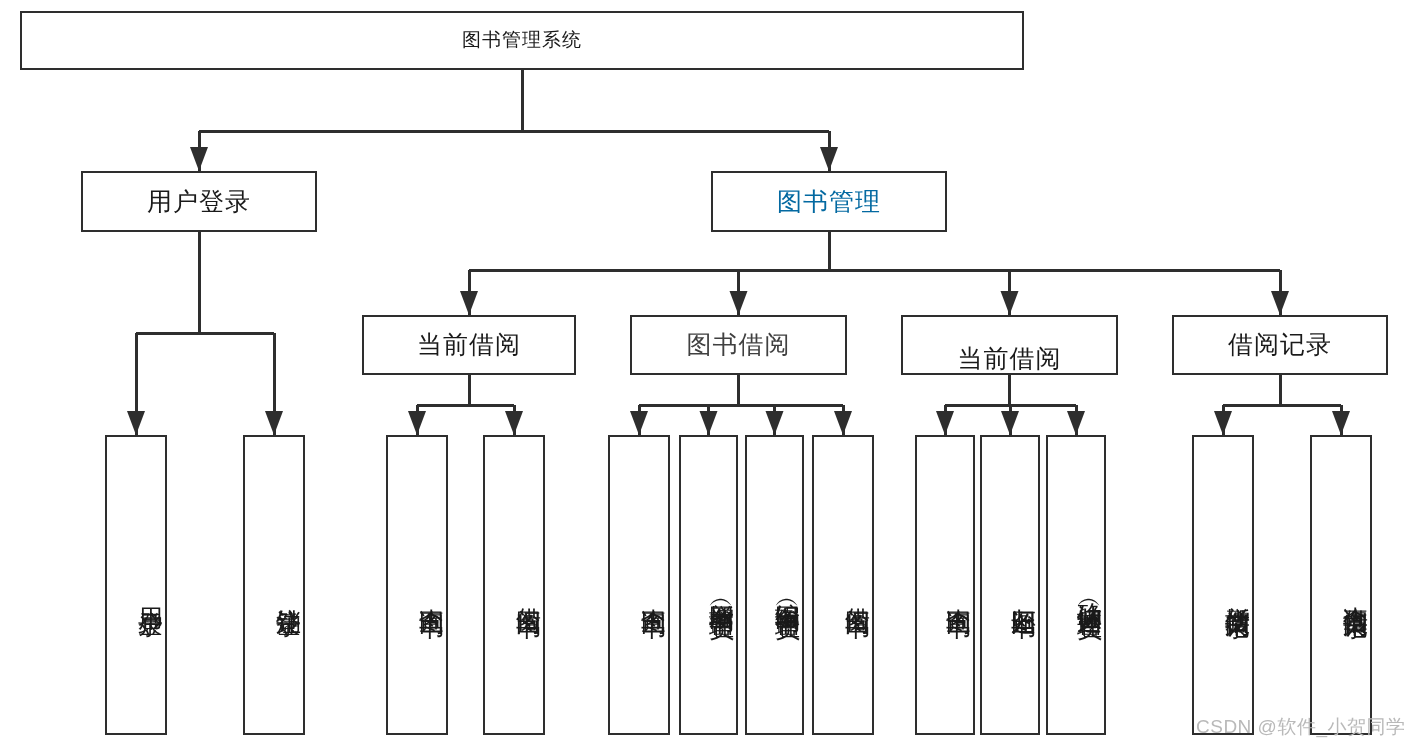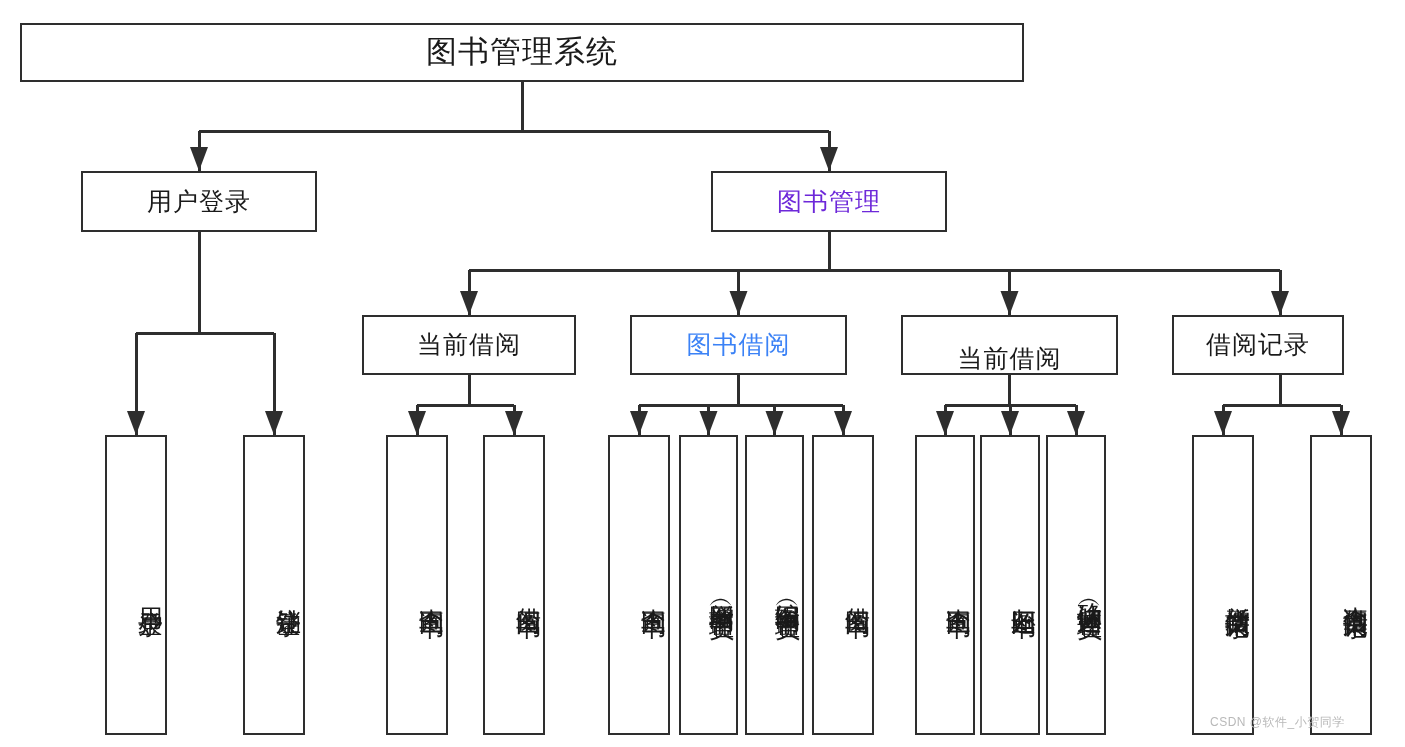--- a/index.html
+++ b/index.html
@@ -12,40 +12,39 @@
   .node{
     position:absolute;
     box-sizing:border-box;
     background:#ffffff;
     border:2.5px solid #2e2e2e;
     display:flex;align-items:center;justify-content:center;
     color:#1a1a1a;
     line-height:1.18;
   }
   .node.horiz{font-size:25px;letter-spacing:1px;}
-  .node.root{font-size:31px;margin-top:12px;}
+  .node.root{font-size:19px;}
   .node.vert{
     font-size:25px;
     letter-spacing:2px;
     writing-mode:vertical-rl;
     text-orientation:upright;
     align-items:flex-start;
     justify-content:center;
     padding-top:14px;
     white-space:nowrap;
   }
   .node .label{display:block;}
   .node.vert .label{writing-mode:vertical-rl;text-orientation:upright;}
   #watermark{
     position:absolute;
     color:#b9b9b9;
-    font-size:12px;
+    font-size:19px;
     white-space:nowrap;
     letter-spacing:0.5px;
-    margin-left:14px;
   }
 </style>
 </head>
 <body>
 
 <div id="diagram-root">
   <svg id="edges" viewBox="0 0 1405 747" xmlns="http://www.w3.org/2000/svg">
       <line x1="522" y1="70" x2="522" y2="131" stroke="#2e2e2e" stroke-width="3" shape-rendering="crispEdges"></line>
       <line x1="199" y1="131" x2="829" y2="131" stroke="#2e2e2e" stroke-width="3" shape-rendering="crispEdges"></line>
       <line x1="199" y1="131" x2="199" y2="171" stroke="#2e2e2e" stroke-width="3" shape-rendering="crispEdges"></line>
@@ -99,33 +98,33 @@
       <line x1="1341" y1="405" x2="1341" y2="435" stroke="#2e2e2e" stroke-width="3" shape-rendering="crispEdges"></line>
       <path d="M 1332 411 L 1350 411 L 1341 435 Z" fill="#2e2e2e"></path>
     </svg>
   <div id="nodes-layer">
       <div class="node horiz root" style="left: 20px; top: 11px; width: 1004px; height: 59px; border-color: rgb(46, 46, 46); background: rgb(255, 255, 255); color: rgb(26, 26, 26);">
         <span class="label">图书管理系统</span>
       </div>
       <div class="node horiz" style="left: 81px; top: 171px; width: 236px; height: 61px; border-color: rgb(46, 46, 46); background: rgb(255, 255, 255); color: rgb(26, 26, 26);">
         <span class="label">用户登录</span>
       </div>
-      <div class="node horiz" style="left: 711px; top: 171px; width: 236px; height: 61px; border-color: rgb(46, 46, 46); background: rgb(255, 255, 255); color: #6d28d9;">
+      <div class="node horiz" style="left: 711px; top: 171px; width: 236px; height: 61px; border-color: rgb(46, 46, 46); background: rgb(255, 255, 255); color: #0369a1;">
         <span class="label">图书管理</span>
       </div>
       <div class="node horiz" style="left: 362px; top: 315px; width: 214px; height: 60px; border-color: rgb(46, 46, 46); background: rgb(255, 255, 255); color: rgb(26, 26, 26);">
         <span class="label">当前借阅</span>
       </div>
-      <div class="node horiz" style="left: 630px; top: 315px; width: 217px; height: 60px; border-color: rgb(46, 46, 46); background: rgb(255, 255, 255); color: #3b82f6;">
+      <div class="node horiz" style="left: 630px; top: 315px; width: 217px; height: 60px; border-color: rgb(46, 46, 46); background: rgb(255, 255, 255); color: #404040;">
         <span class="label">图书借阅</span>
       </div>
       <div class="node horiz" style="left: 901px; top: 315px; width: 217px; height: 60px; border-color: rgb(46, 46, 46); background: rgb(255, 255, 255); color: rgb(26, 26, 26); align-items: flex-end;">
         <span class="label">当前借阅</span>
       </div>
-      <div class="node horiz" style="left: 1172px; top: 315px; width: 172px; height: 60px; border-color: rgb(46, 46, 46); background: rgb(255, 255, 255); color: rgb(26, 26, 26);">
+      <div class="node horiz" style="left: 1172px; top: 315px; width: 216px; height: 60px; border-color: rgb(46, 46, 46); background: rgb(255, 255, 255); color: rgb(26, 26, 26);">
         <span class="label">借阅记录</span>
       </div>
       <div class="node vert" style="left: 105px; top: 435px; width: 62px; height: 300px; border-color: rgb(46, 46, 46); background: rgb(255, 255, 255); color: rgb(26, 26, 26);">
         <span class="label">用户登录</span>
       </div>
       <div class="node vert" style="left: 243px; top: 435px; width: 62px; height: 300px; border-color: rgb(46, 46, 46); background: rgb(255, 255, 255); color: rgb(26, 26, 26);">
         <span class="label">注销登录</span>
       </div>
       <div class="node vert" style="left: 386px; top: 435px; width: 62px; height: 300px; border-color: rgb(46, 46, 46); background: rgb(255, 255, 255); color: rgb(26, 26, 26);">
         <span class="label">查询图书</span>

